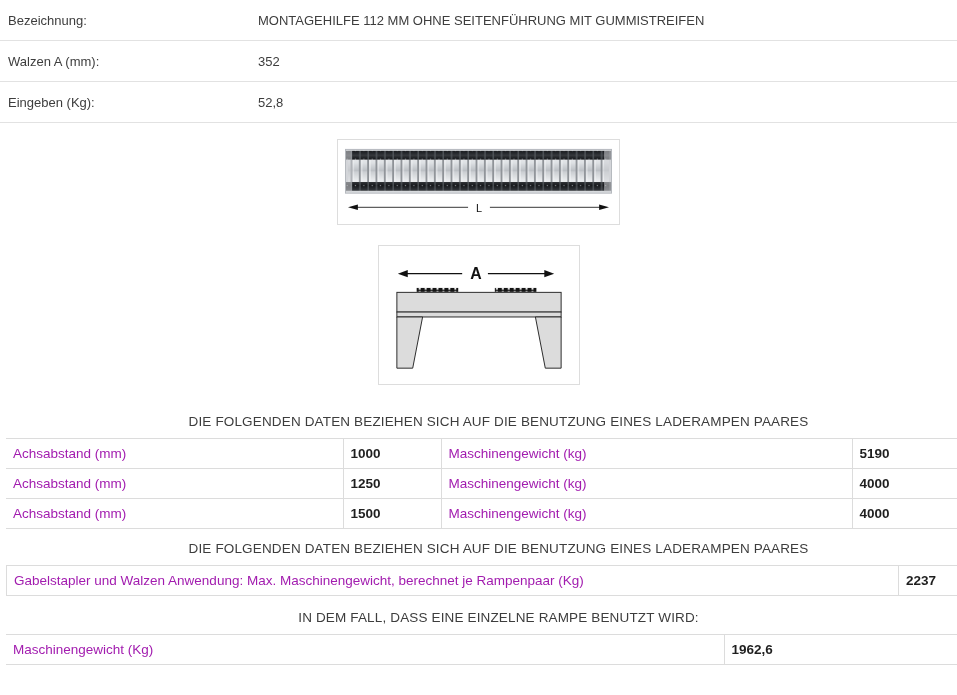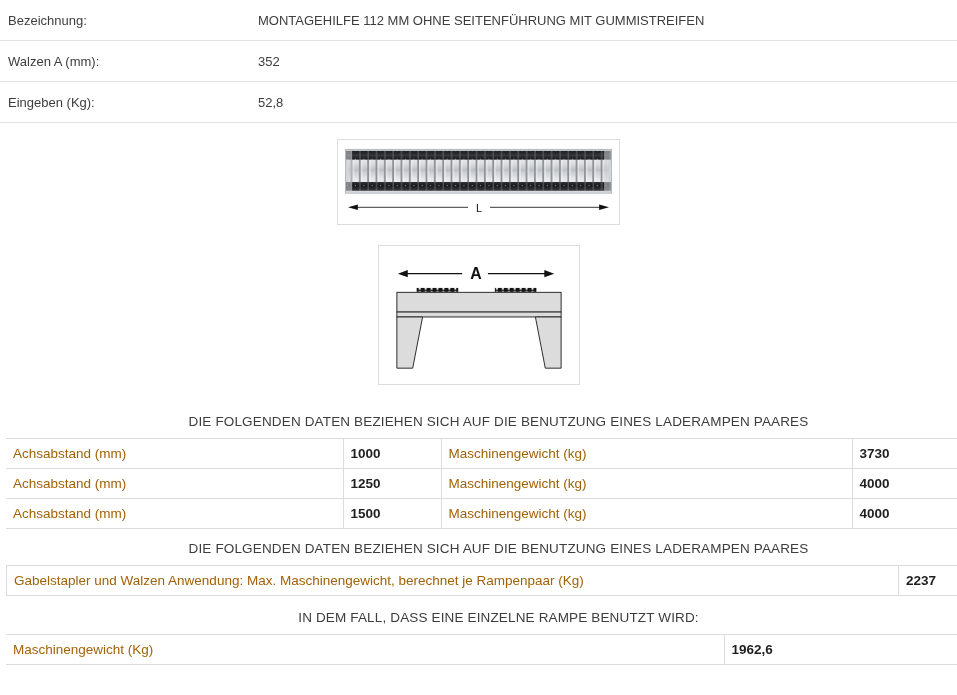--- a/index.html
+++ b/index.html
@@ -88,21 +88,21 @@
   .data-table {
     width: 951px;
     margin: 0 0 0 6px;
     border-collapse: collapse;
     table-layout: fixed;
     background: #ffffff;
   }
   .data-table td {
     border: 1px solid #dcdcdc;
     font-size: 13.5px;
-    color: #a16207;
+    color: #a21caf;
     height: 29px;
     padding: 0 0 0 7px;
     vertical-align: middle;
     white-space: nowrap;
     overflow: hidden;
   }
   .data-table td.val { font-weight: bold; color: #1f1f1f; }
   .data-table td.nb-left  { border-left: none; }
   .data-table td.nb-right { border-right: none; }
 
@@ -228,21 +228,21 @@
     <col class="col-axle-label">
       <col class="col-axle-val">
       <col class="col-mach-label">
       <col class="col-mach-val">
   </colgroup>
   <tbody>
     <tr>
       <td class="nb-left">Achsabstand (mm)</td>
       <td class="val">1000</td>
       <td>Maschinengewicht (kg)</td>
-      <td class="val nb-right">3730</td>
+      <td class="val nb-right">5190</td>
     </tr>
     <tr>
       <td class="nb-left">Achsabstand (mm)</td>
       <td class="val">1250</td>
       <td>Maschinengewicht (kg)</td>
       <td class="val nb-right">4000</td>
     </tr>
     <tr>
       <td class="nb-left">Achsabstand (mm)</td>
       <td class="val">1500</td>

